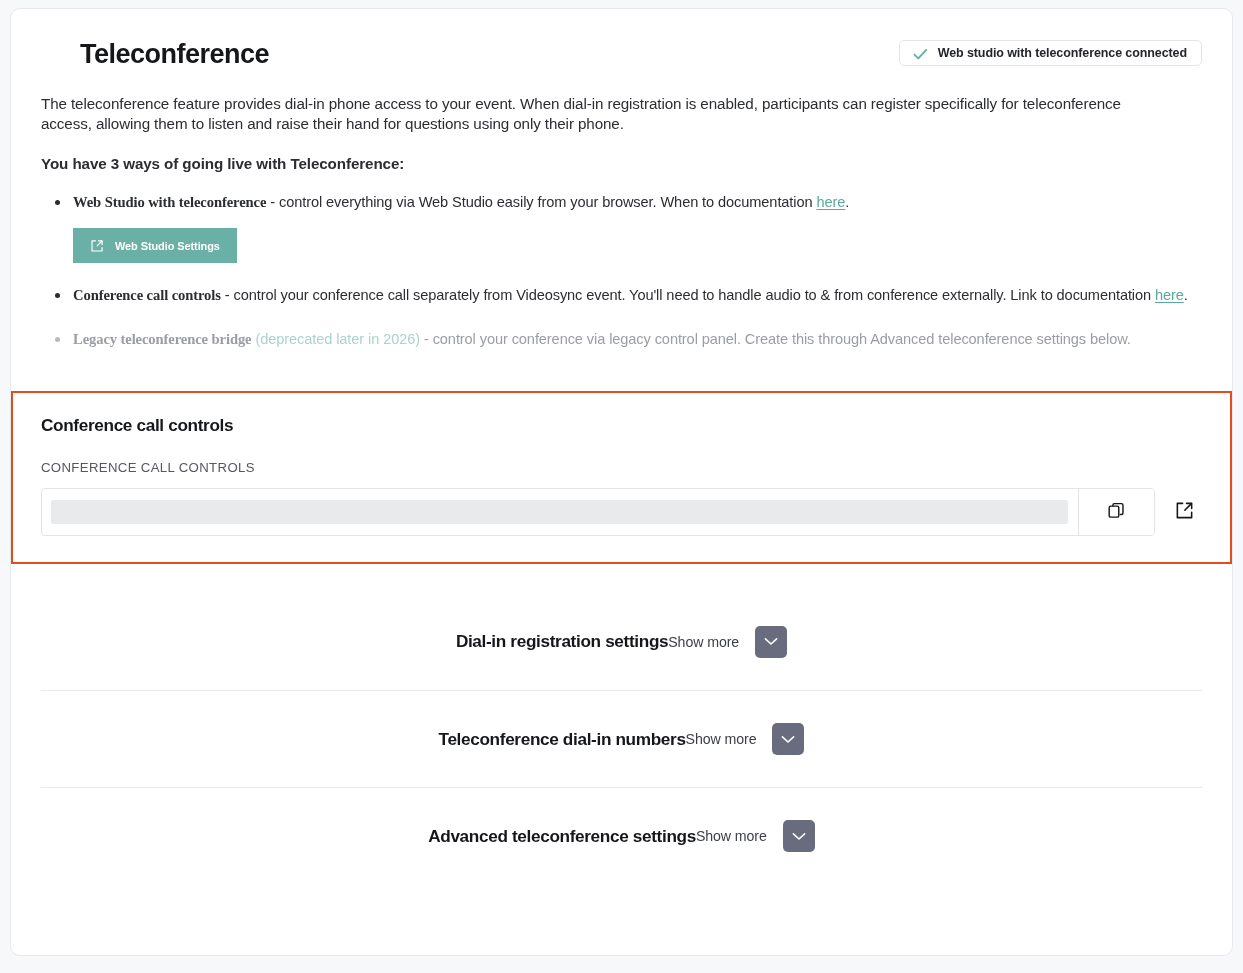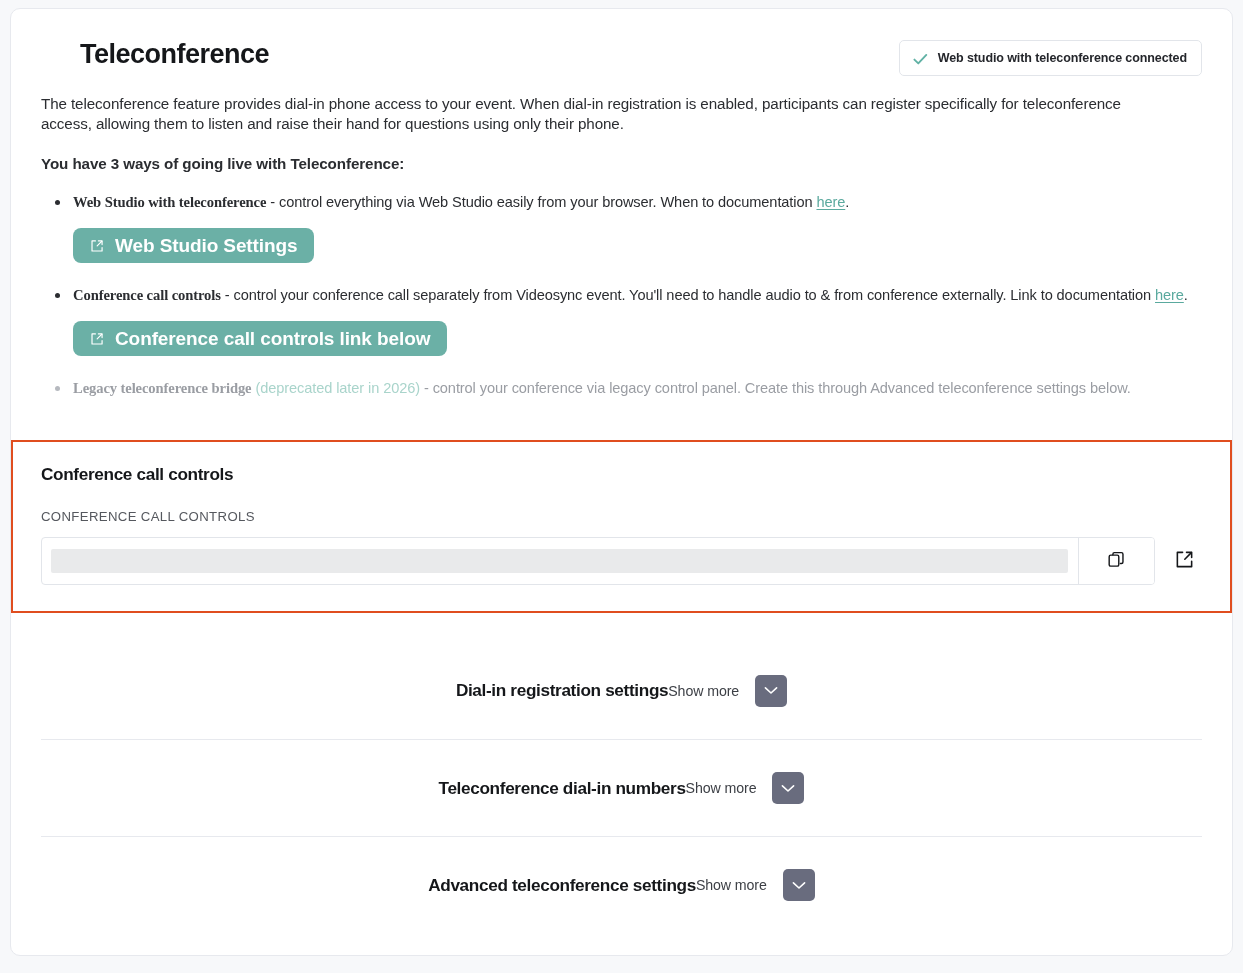--- a/index.html
+++ b/index.html
@@ -45,21 +45,21 @@
     position: absolute;
     top: 31px;
     right: 30px;
     display: flex;
     align-items: center;
     gap: 10px;
     border: 1px solid #e2e5ea;
     border-radius: 5px;
     background: #fff;
     padding: 10px 14px 10px 13px;
-    height: 36px;
+    height: 26px;
   }
   .status-badge .check {
     width: 15px; height: 13px;
     display: block;
   }
   .status-badge .label {
     font-size: 12.5px;
     font-weight: 600;
     color: #24262b;
     letter-spacing: -0.1px;
@@ -119,26 +119,26 @@
     text-underline-offset: 2px;
   }
 
   .btn-teal {
     display: inline-flex;
     align-items: center;
     gap: 11px;
     background: #6bb0a6;
     color: #fff;
     border: none;
-    border-radius: 8px;
+    border-radius: 0;
     padding: 0 17px;
     height: 35px;
     margin-top: 14px;
     font-family: "Liberation Sans", sans-serif;
-    font-size: 19px;
+    font-size: 11px;
     font-weight: 700;
     letter-spacing: -0.1px;
     cursor: pointer;
   }
   .btn-teal svg { display: block; }
 
   
   .highlight-block {
     margin: 40px 0 0 0;
     border: 2px solid #e04e1f;
@@ -281,32 +281,20 @@
                 <path d="M13.6 2.5 8.2 7.9" stroke="#ffffff" stroke-width="1.35" stroke-linecap="round"></path>
               </svg>
             </span>
             <span>Web Studio Settings</span>
           </button>
         </div>
       </li>
 
       <li>
         <b>Conference call controls</b><span> - control your conference call separately from Videosync event. You'll need to handle audio to &amp; from conference externally. Link to documentation </span><a class="doc-link" href="#">here</a><span>.</span>
-        <div>
-          <button class="btn-teal">
-            <span>
-              <svg width="14" height="14" viewBox="0 0 16 16" fill="none" xmlns="http://www.w3.org/2000/svg">
-                <path d="M6.2 2.2H2.3v11.5h11.5V9.8" stroke="#ffffff" stroke-width="1.35" stroke-linecap="round" stroke-linejoin="round"></path>
-                <path d="M9.6 2.2h4.2v4.2" stroke="#ffffff" stroke-width="1.35" stroke-linecap="round" stroke-linejoin="round"></path>
-                <path d="M13.6 2.5 8.2 7.9" stroke="#ffffff" stroke-width="1.35" stroke-linecap="round"></path>
-              </svg>
-            </span>
-            <span>Conference call controls link below</span>
-          </button>
-        </div>
       </li>
 
       <li class="muted">
         <b>Legacy teleconference bridge</b> <span class="dep">(deprecated later in 2026)</span><span> - control your conference via legacy control panel. Create this through Advanced teleconference settings below.</span>
       </li>
     </ul>
 
     <div class="highlight-block">
       <div class="section-title">Conference call controls</div>
       <div class="field-label">CONFERENCE CALL CONTROLS</div>

